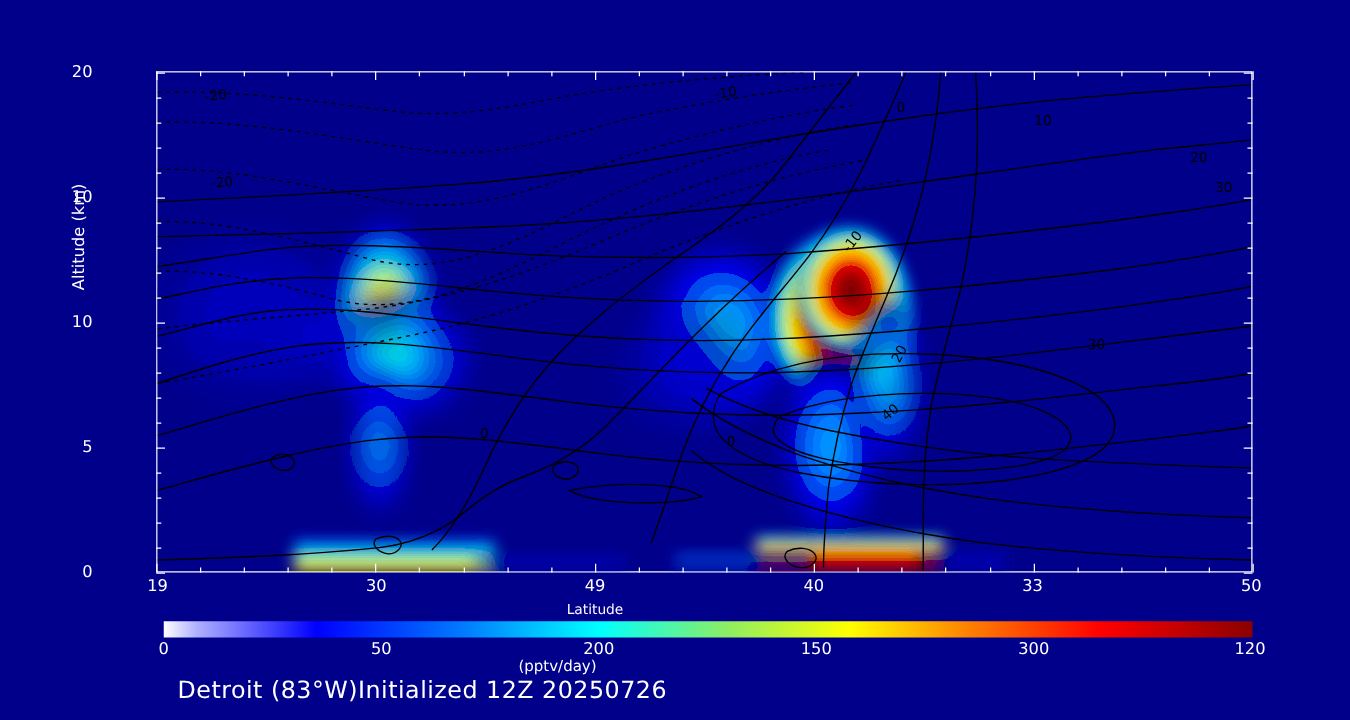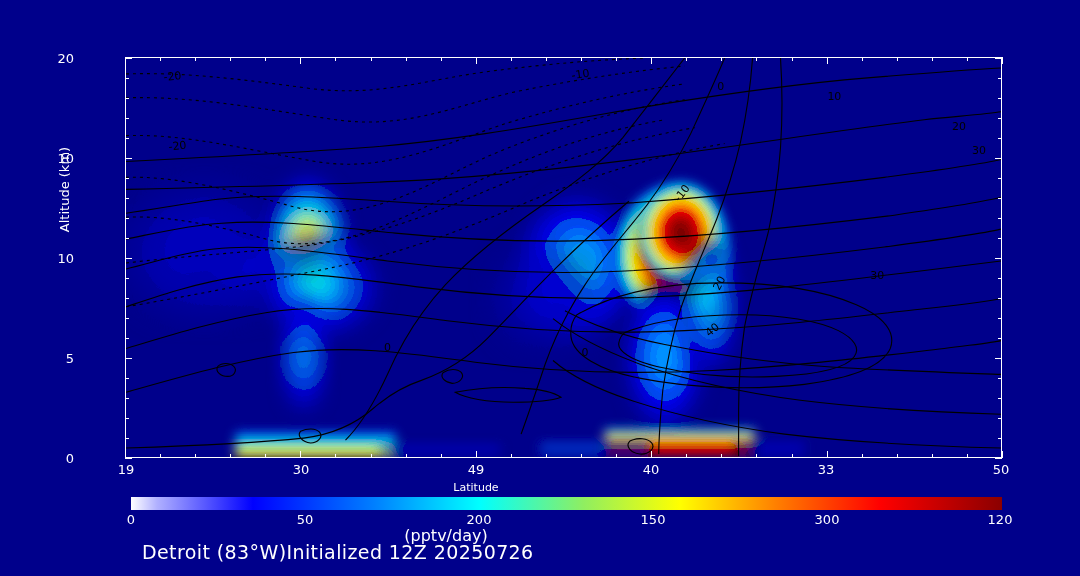--- a/index.html
+++ b/index.html
@@ -38,21 +38,21 @@
 
   #cblab{position:absolute;left:0;top:481px;width:952px;text-align:center;
          font-size:11px;color:#fff;}
 
   
   #cbar{position:absolute;left:131px;top:497px;width:871px;height:13px;}
   #cbargrad{position:absolute;inset:0;}
   .cbtick{position:absolute;top:512px;transform:translateX(-50%);
           font-size:13px;color:#fff;white-space:nowrap;}
   #units{position:absolute;left:0;top:526px;width:892px;text-align:center;
-         font-size:16px;color:#fff;}
+         font-size:12px;color:#fff;}
 
   #footer{position:absolute;left:142px;top:541px;font-size:19px;
           letter-spacing:.4px;color:#fff;white-space:nowrap;}
 </style>
 </head>
 <body>
 
 <div id="root">
 
 

